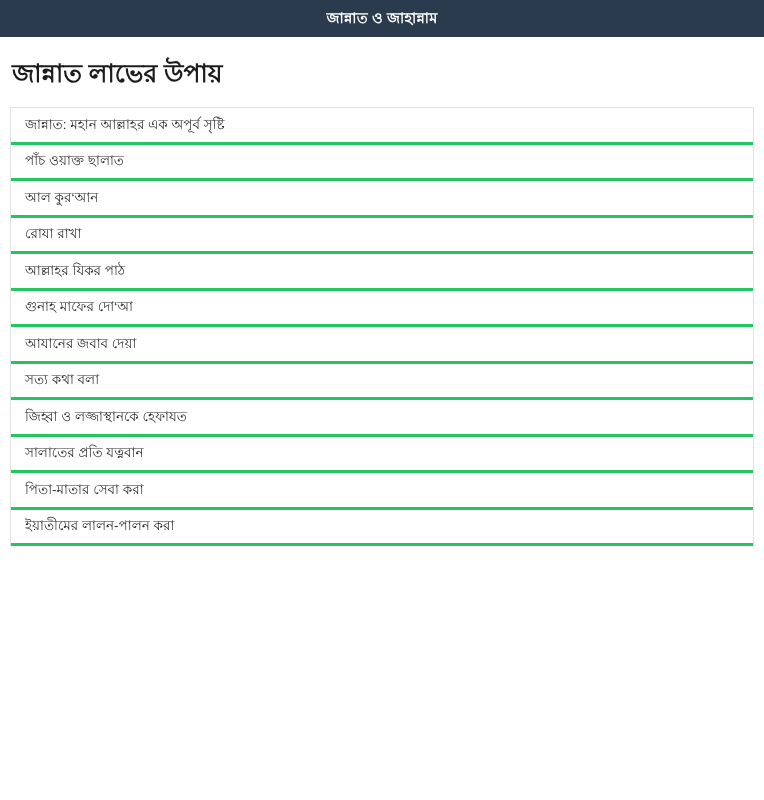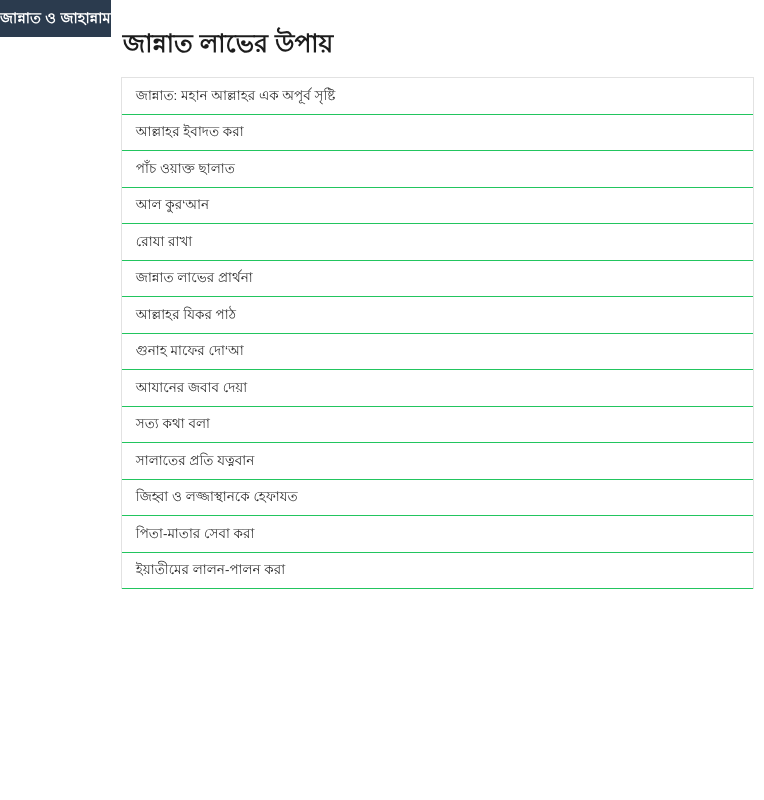--- a/index.html
+++ b/index.html
@@ -11,21 +11,21 @@
     overflow: hidden;
   }
   body {
     font-family: "Liberation Sans", "DejaVu Sans", sans-serif;
     color: #222222;
   }
   .app {
     width: 764px;
     height: 704px;
     display: flex;
-    flex-direction: row;
+    flex-direction: column;
     background: #ffffff;
   }
   .appbar {
     height: 37px;
     min-height: 37px;
     background: #2b3b4e;
     color: #ffffff;
     display: flex;
     align-items: center;
     justify-content: center;
@@ -33,42 +33,42 @@
   }
   .appbar-title {
     font-size: 14.5px;
     font-weight: bold;
     letter-spacing: 0.2px;
     color: #ffffff;
     text-align: center;
   }
   .content {
     flex: 1 1 auto;
-    padding: 7px 10px;
+    padding: 0 10px;
     overflow: hidden;
     background: #ffffff;
   }
   .page-title {
     font-size: 25px;
     font-weight: bold;
     color: #1c1c1c;
     margin: 21px 0 18px 2px;
     line-height: 1.25;
   }
   .list {
     border: 1px solid #e2e2e2;
     border-bottom: none;
     background: #ffffff;
   }
   .list-item {
     height: 36.5px;
     display: flex;
     align-items: center;
     padding: 0 14px;
-    border-bottom: 1px solid #22c55e;
+    border-bottom: 3px solid #22c55e;
     font-size: 13.5px;
     color: #2e2e2e;
     background: #ffffff;
     cursor: pointer;
     box-sizing: border-box;
   }
 </style>
 </head>
 <body>
 
@@ -79,51 +79,45 @@
   </div>
 
   <div class="content">
     <h1 class="page-title">জান্নাত লাভের উপায়</h1>
 
     <div class="list">
       <div class="list-item">
           <span>জান্নাত: মহান আল্লাহর এক অপূর্ব সৃষ্টি</span>
         </div>
       <div class="list-item">
-          <span>আল্লাহর ইবাদত করা</span>
-        </div>
-      <div class="list-item">
           <span>পাঁচ ওয়াক্ত ছালাত</span>
         </div>
       <div class="list-item">
           <span>আল কুর‘আন</span>
         </div>
       <div class="list-item">
           <span>রোযা রাখা</span>
-        </div>
-      <div class="list-item">
-          <span>জান্নাত লাভের প্রার্থনা</span>
         </div>
       <div class="list-item">
           <span>আল্লাহর যিকর পাঠ</span>
         </div>
       <div class="list-item">
           <span>গুনাহ মাফের দো‘আ</span>
         </div>
       <div class="list-item">
           <span>আযানের জবাব দেয়া</span>
         </div>
       <div class="list-item">
           <span>সত্য কথা বলা</span>
         </div>
       <div class="list-item">
-          <span>সালাতের প্রতি যত্নবান</span>
+          <span>জিহ্বা ও লজ্জাস্থানকে হেফাযত</span>
         </div>
       <div class="list-item">
-          <span>জিহ্বা ও লজ্জাস্থানকে হেফাযত</span>
+          <span>সালাতের প্রতি যত্নবান</span>
         </div>
       <div class="list-item">
           <span>পিতা-মাতার সেবা করা</span>
         </div>
       <div class="list-item">
           <span>ইয়াতীমের লালন-পালন করা</span>
         </div>
     </div>
   </div>
 

